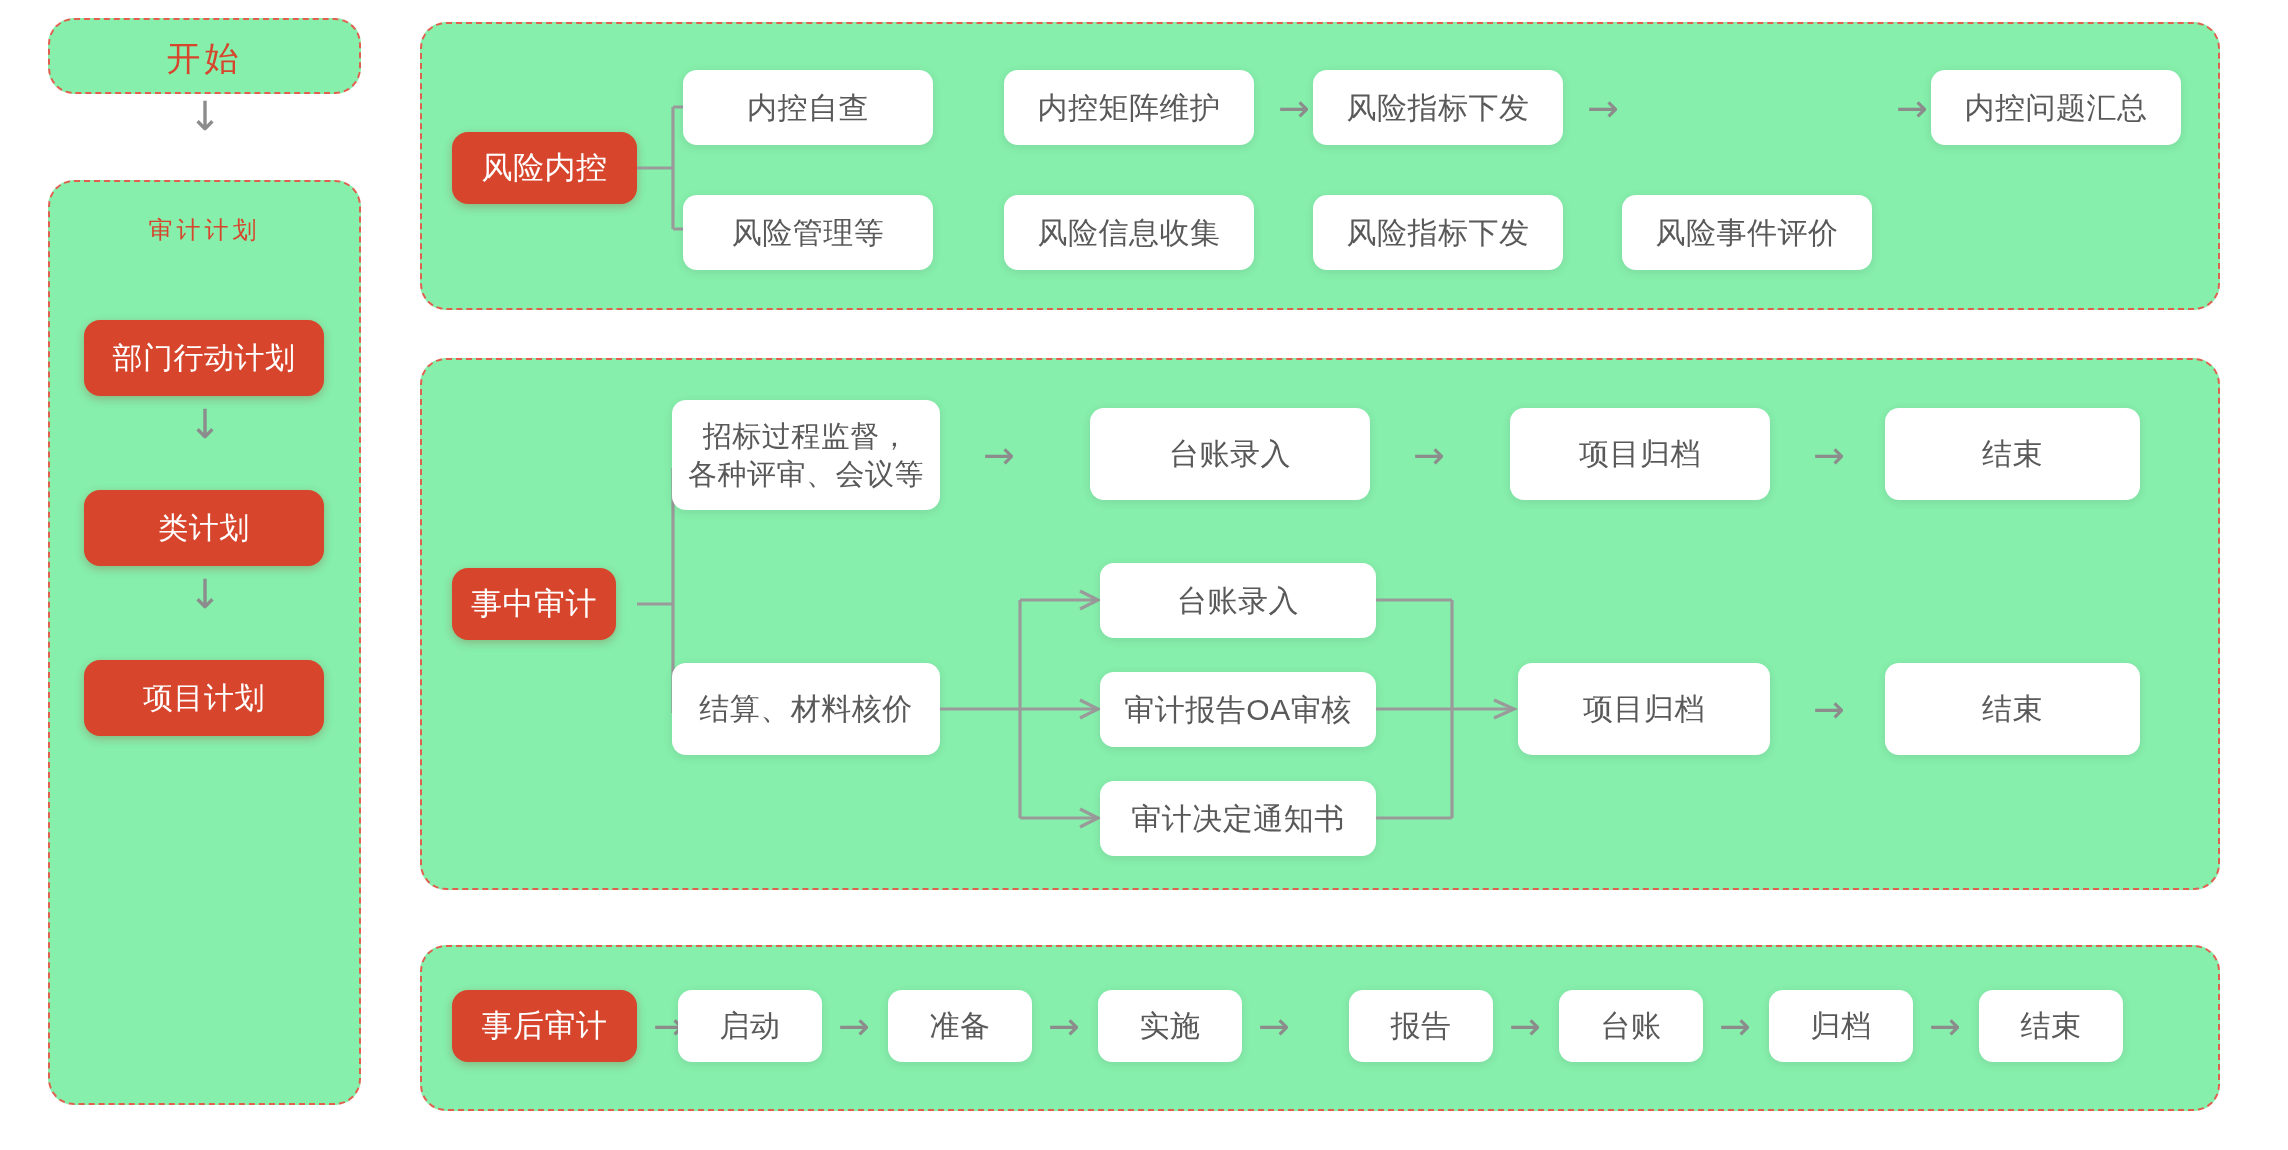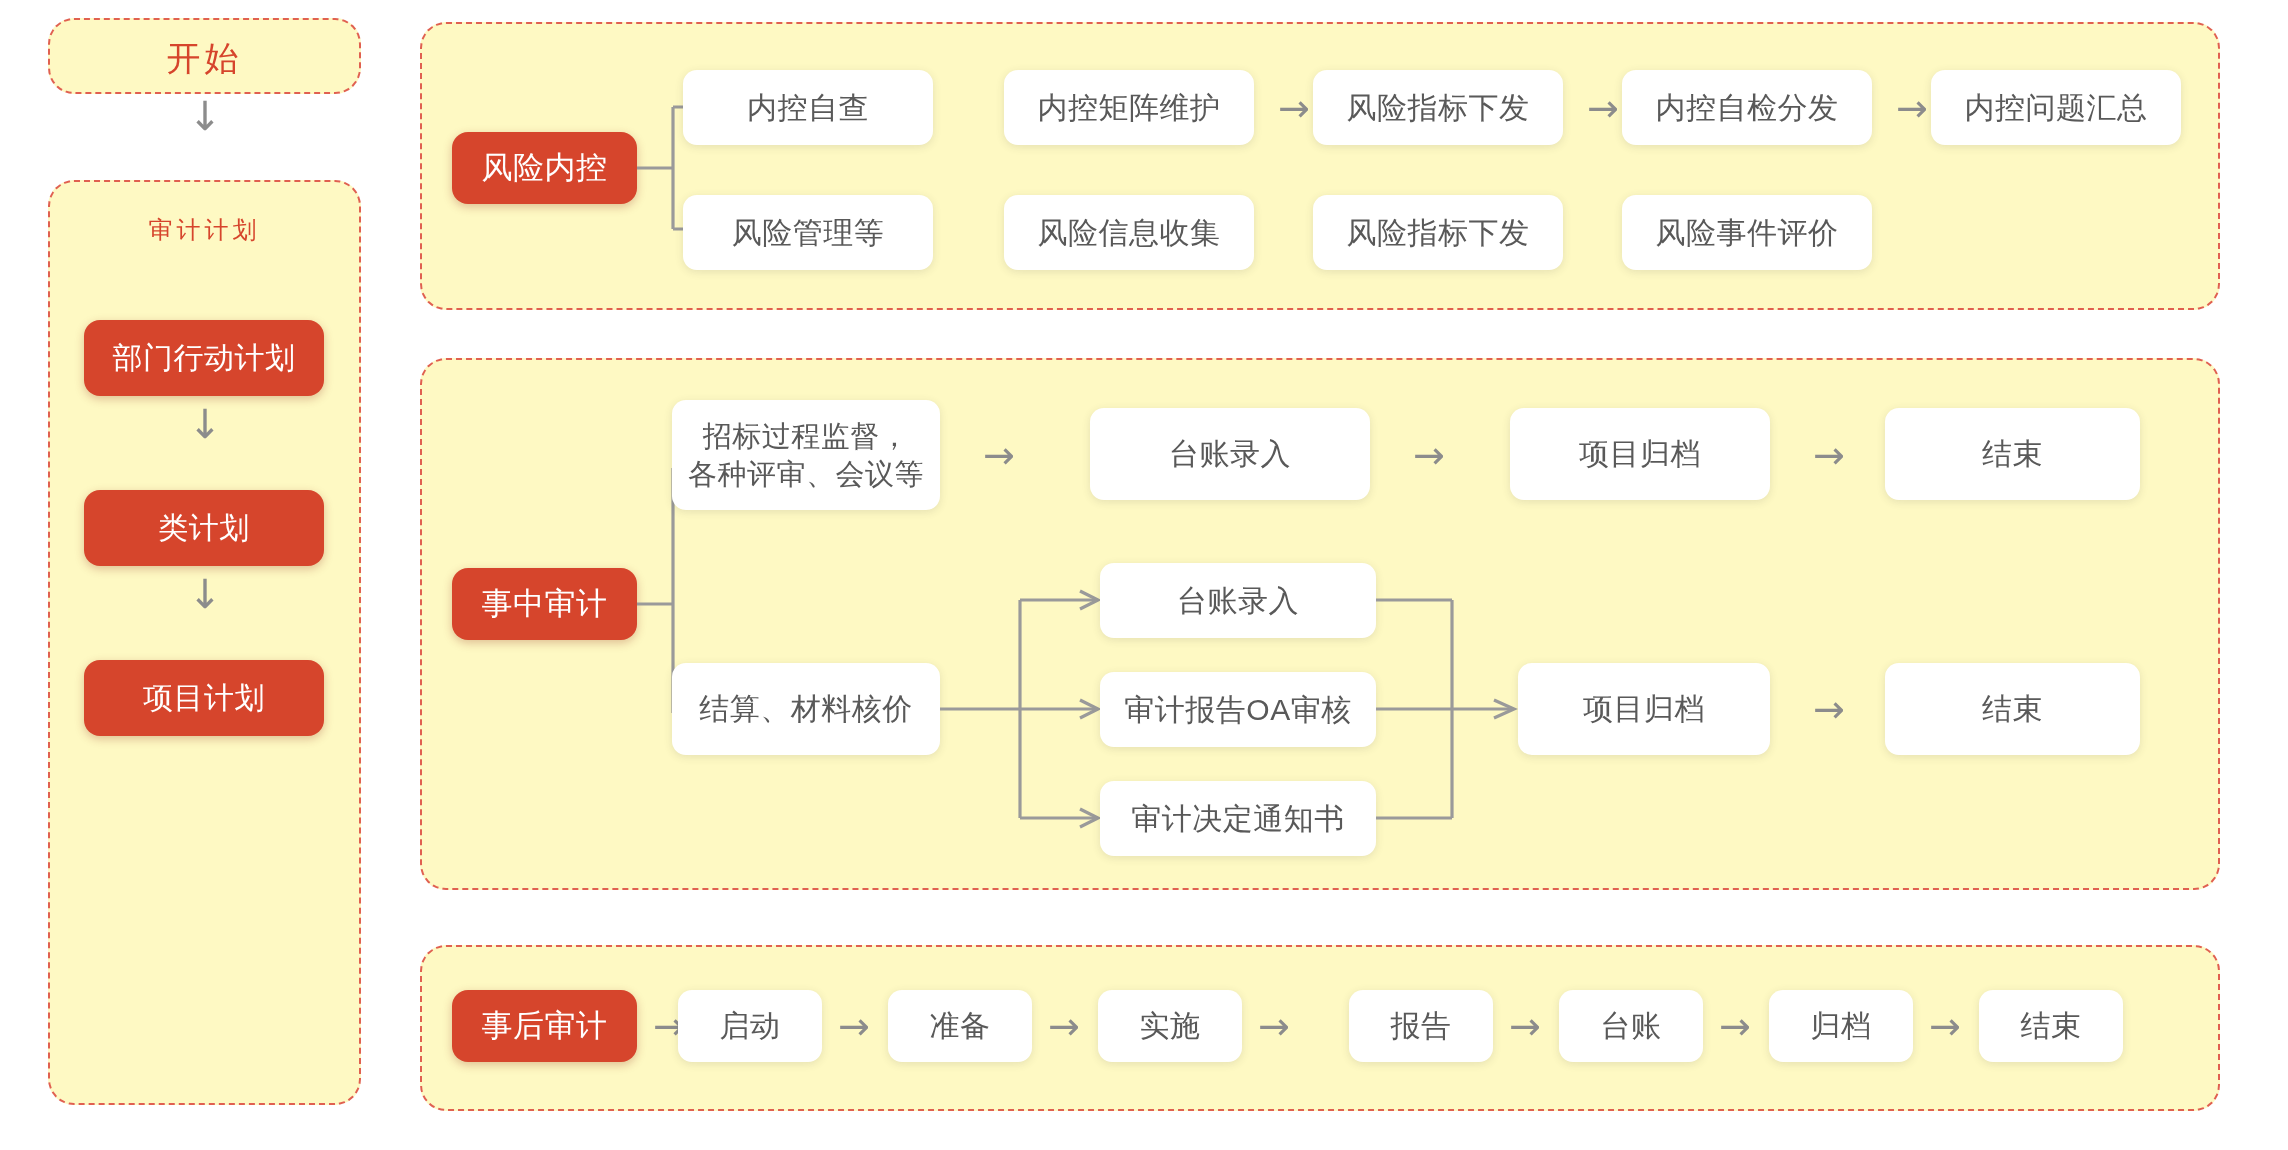--- a/index.html
+++ b/index.html
@@ -10,21 +10,21 @@
     overflow:hidden;
     position:relative;
   }
   .canvas{position:absolute;left:0;top:0;width:2288px;height:1150px;}
 
   
   .dashed{
     position:absolute;
     border:2px dashed #e06050;
     border-radius:26px;
-    background:#fef9c3;
+    background:#86efac;
     box-sizing:border-box;
   }
 
   
   .node{
     position:absolute;
     box-sizing:border-box;
     display:flex;align-items:center;justify-content:center;
     text-align:center;
     border-radius:14px;
@@ -115,37 +115,36 @@
   <div class="node" style="left:683px;top:70px;width:250px;height:75px;">内控自查</div>
 
   <div class="node" style="left:1004px;top:70px;width:250px;height:75px;">内控矩阵维护</div>
 
   <div class="arrow-h" style="left:1254px;top:86px;width:80px;height:44px;">→</div>
 
   <div class="node" style="left:1313px;top:70px;width:250px;height:75px;">风险指标下发</div>
 
   <div class="arrow-h" style="left:1563px;top:86px;width:80px;height:44px;">→</div>
 
-  <div class="node" style="left:1622px;top:70px;width:250px;height:75px;">内控自检分发</div>
 
   <div class="arrow-h" style="left:1872px;top:86px;width:80px;height:44px;">→</div>
 
   <div class="node" style="left:683px;top:195px;width:250px;height:75px;">风险管理等</div>
 
   <div class="node" style="left:1931px;top:70px;width:250px;height:75px;">内控问题汇总</div>
 
   <div class="node" style="left:1004px;top:195px;width:250px;height:75px;">风险信息收集</div>
 
   <div class="node" style="left:1313px;top:195px;width:250px;height:75px;">风险指标下发</div>
 
   <div class="node" style="left:1622px;top:195px;width:250px;height:75px;">风险事件评价</div>
 
   <div class="dashed" style="left:420px;top:358px;width:1800px;height:532px;"></div>
 
-  <div class="node red" style="left:452px;top:568px;width:185px;height:72px;font-size:31px;">事中审计</div>
+  <div class="node red" style="left:452px;top:568px;width:164px;height:72px;font-size:31px;">事中审计</div>
 
   <svg class="conn" style="left:637px;top:440px;width:130px;height:420px;">
     <path d="M0,164 L36,164"></path>
     <path d="M36,28 L36,273"></path>
     <path d="M36,28 L76,28"></path>
     <path d="M36,273 L76,273"></path>
     <path d="M60,19 L78,28 L60,37"></path>
     <path d="M60,264 L78,273 L60,282"></path>
   </svg>
 

